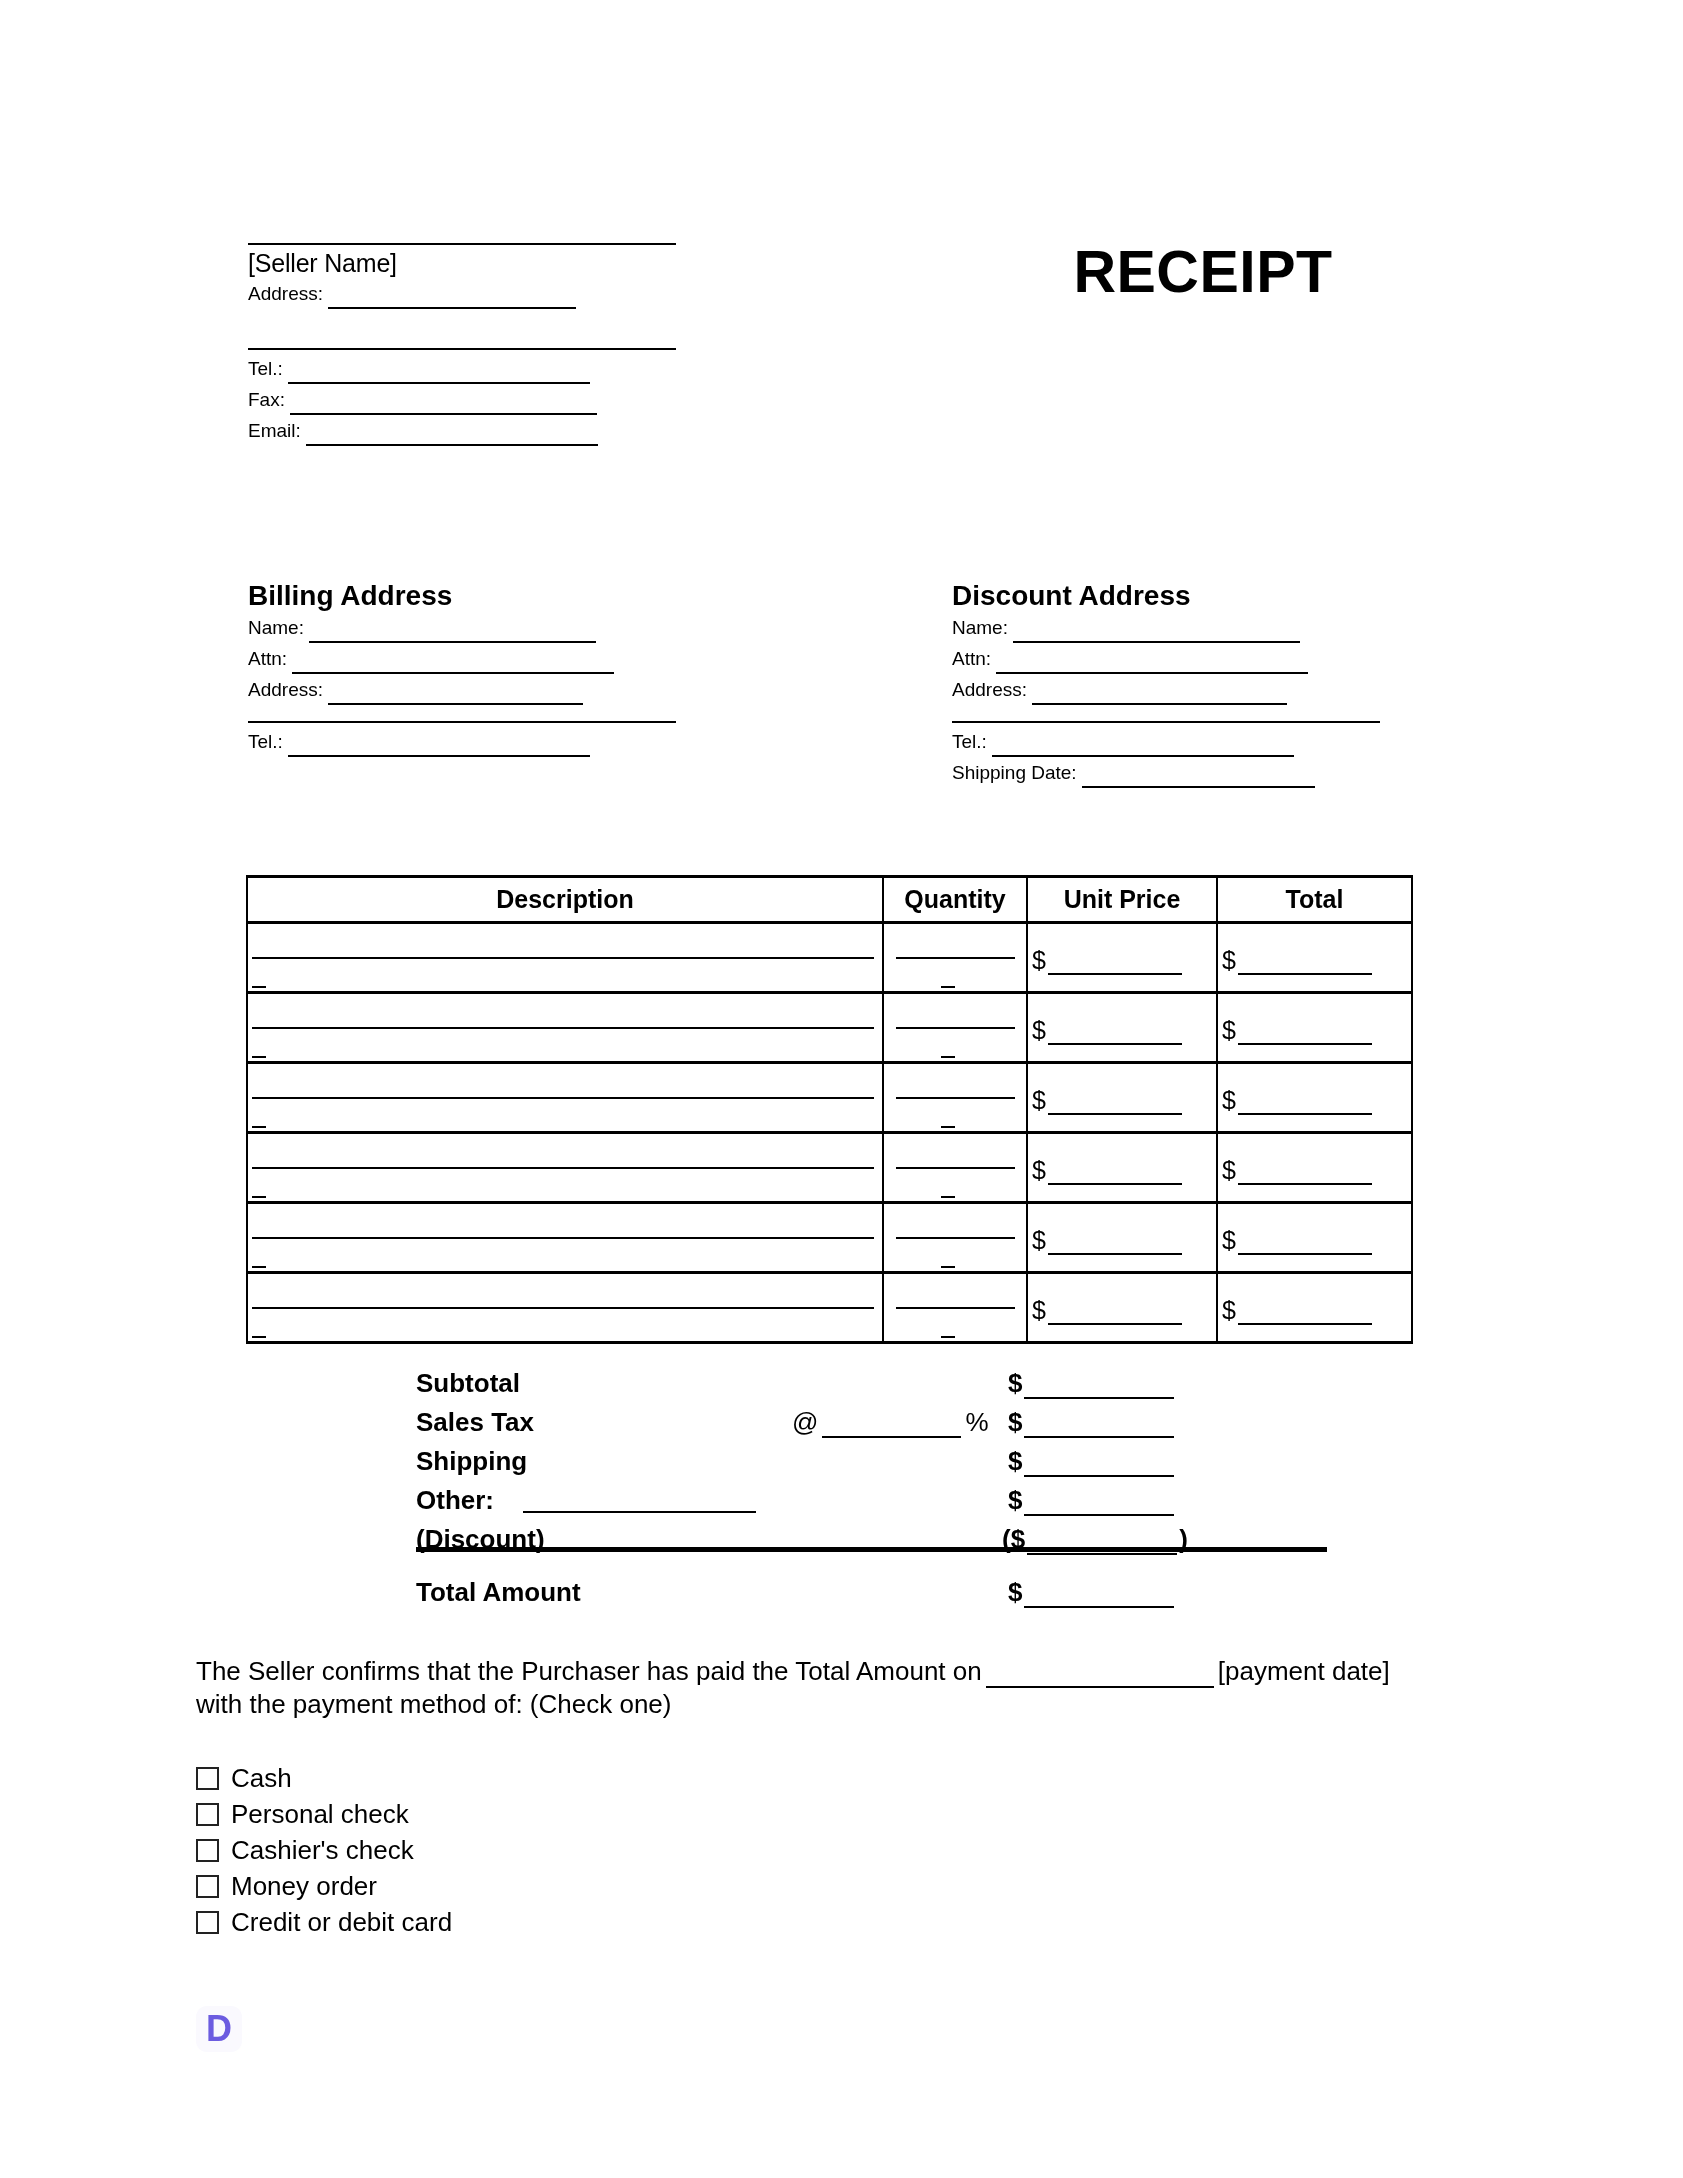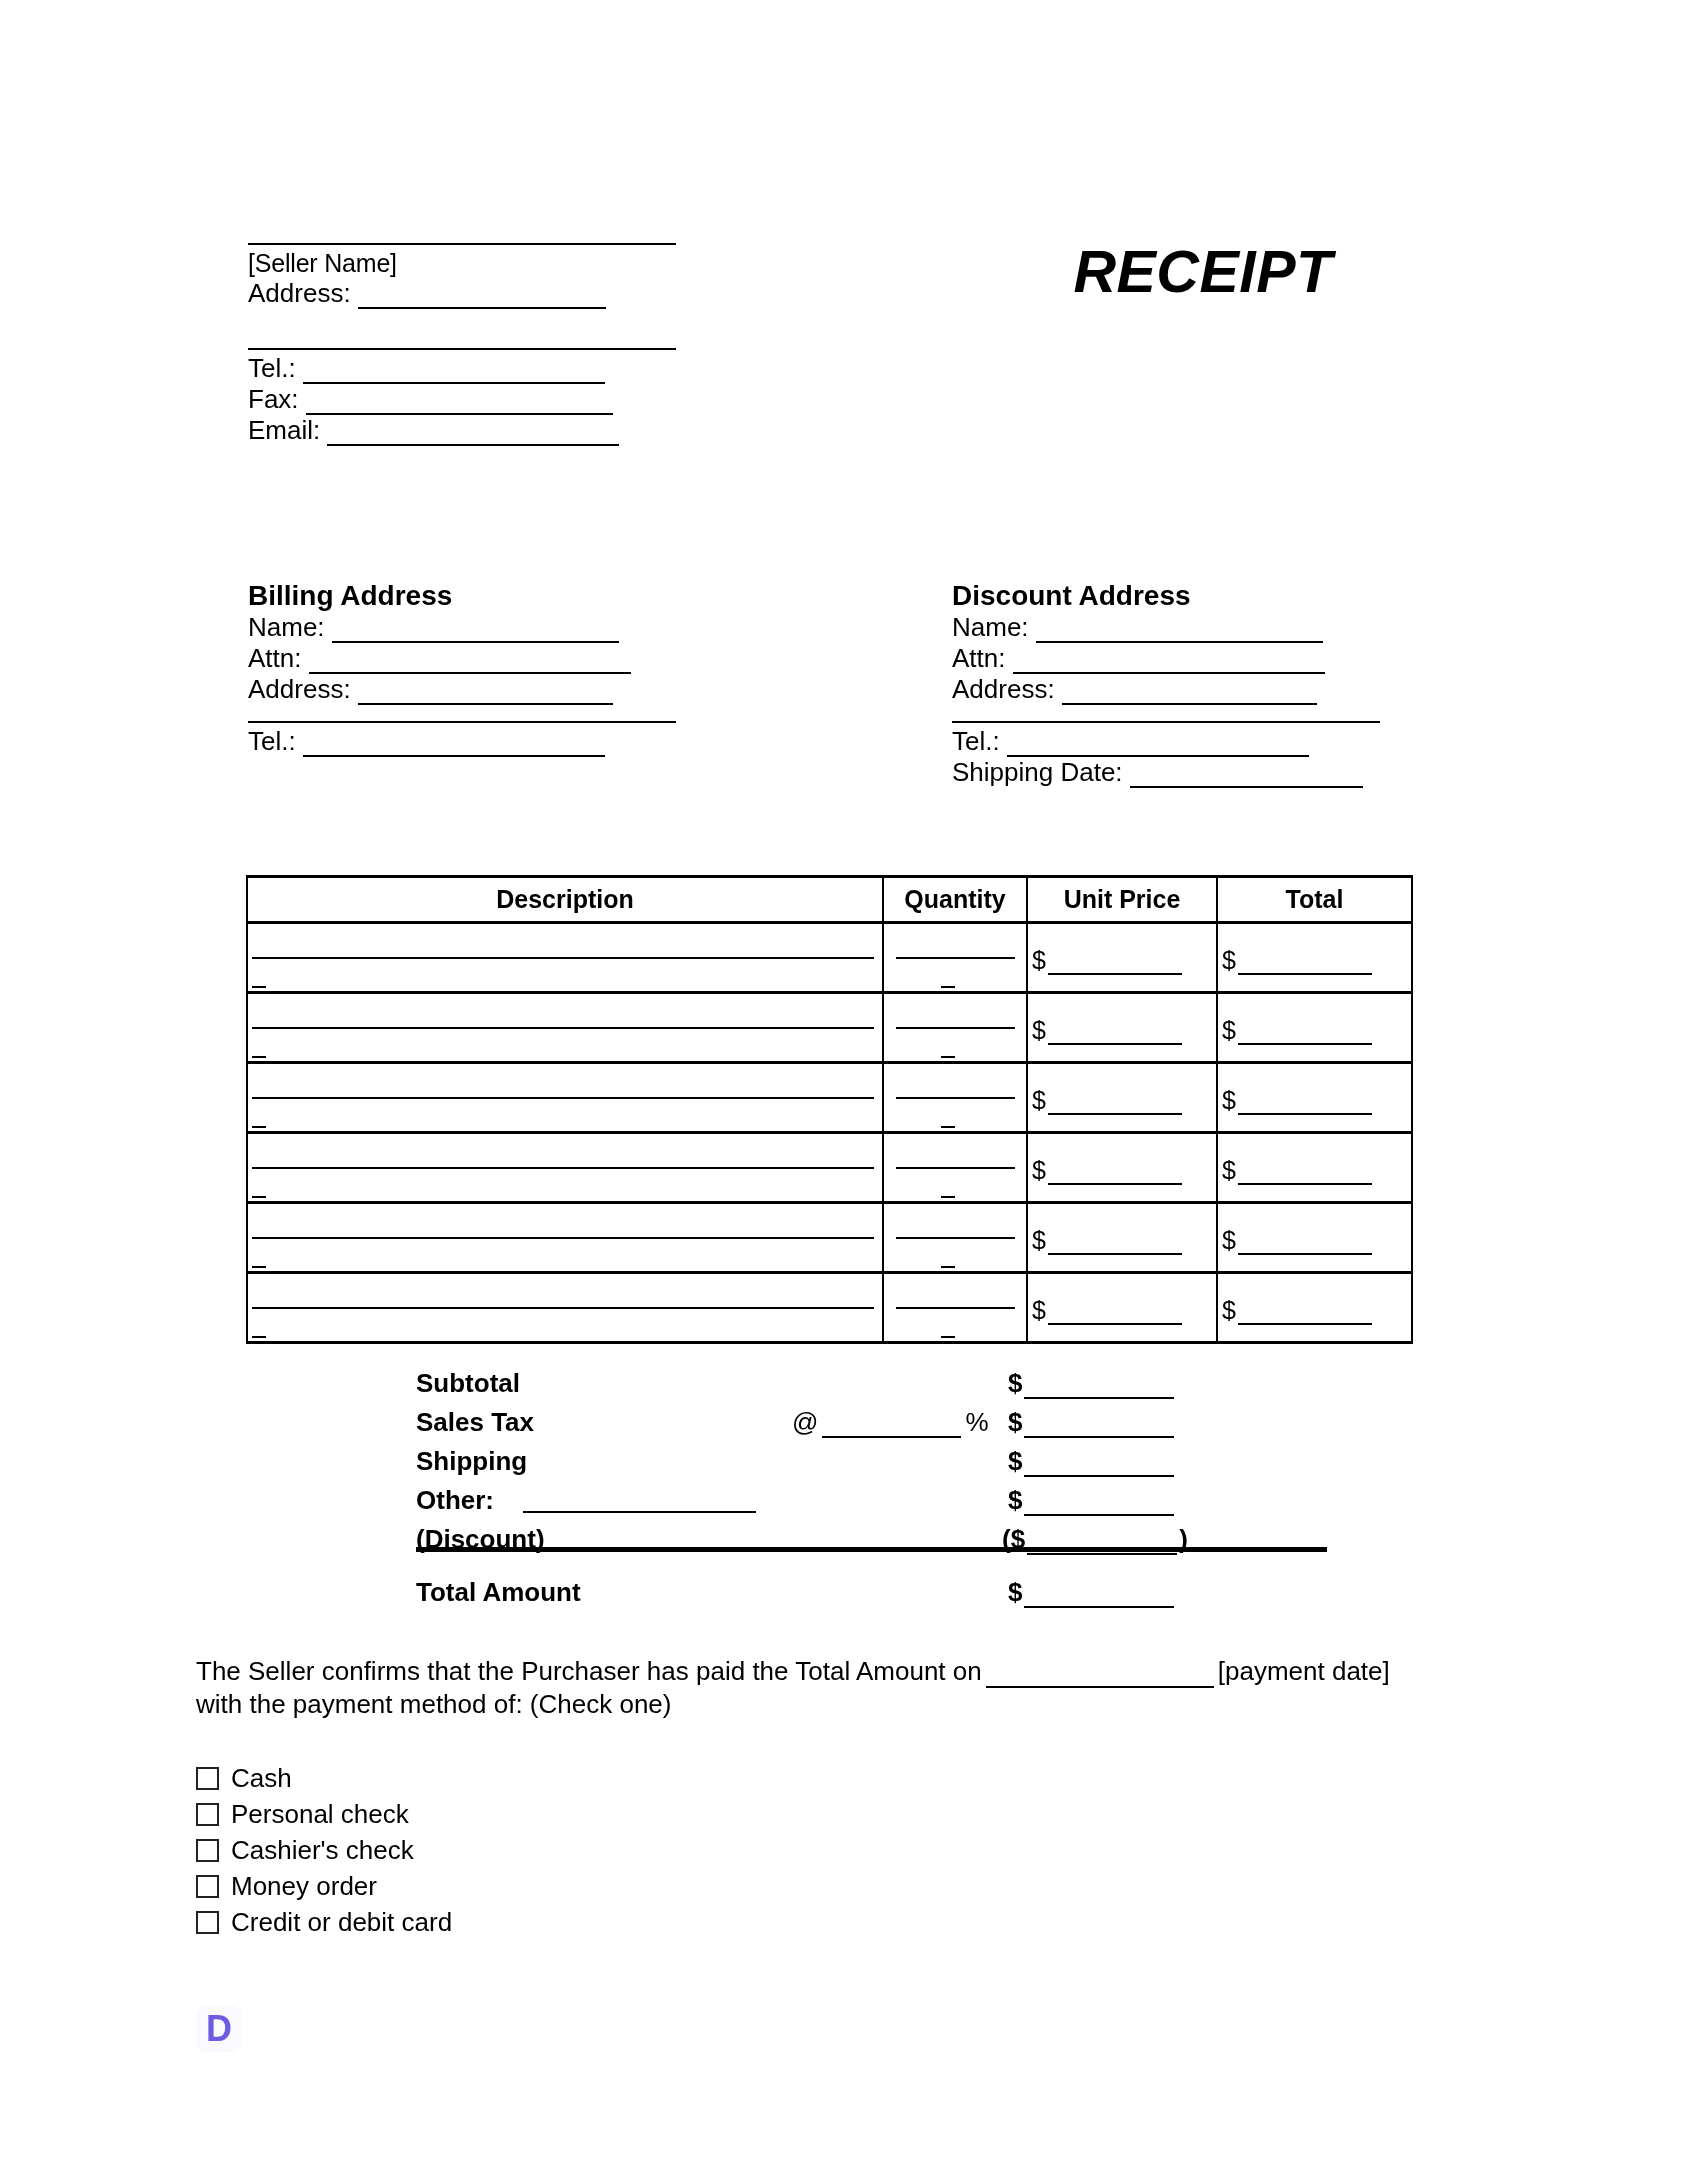--- a/index.html
+++ b/index.html
@@ -42,21 +42,21 @@
   }
   .seller-topline {
     width: 428px;
     border-bottom: 2.5px solid #000;
     height: 0;
     margin-bottom: 3px;
   }
   .seller-name { font-size: 25px; letter-spacing: -0.2px; }
   .fieldline {
     white-space: nowrap;
-    font-size: 26px;
+    font-size: 19px;
     line-height: 31px;
   }
 
   .seller-contact {
     position: absolute;
     left: 248px;
     top: 348px;
     width: 446px;
   }
   .seller-contact .topline {
@@ -69,21 +69,20 @@
   
   .receipt-title {
     position: absolute;
     left: 990px;
     top: 238px;
     width: 426px;
     text-align: center;
     font-size: 59px;
     font-weight: bold;
     letter-spacing: 0.5px;
-    font-style: italic;
   }
 
   
   .meta-block {
     position: absolute;
     left: 822px;
     top: 354px;
     width: 594px;
     font-size: 25px;
     line-height: 31px;

